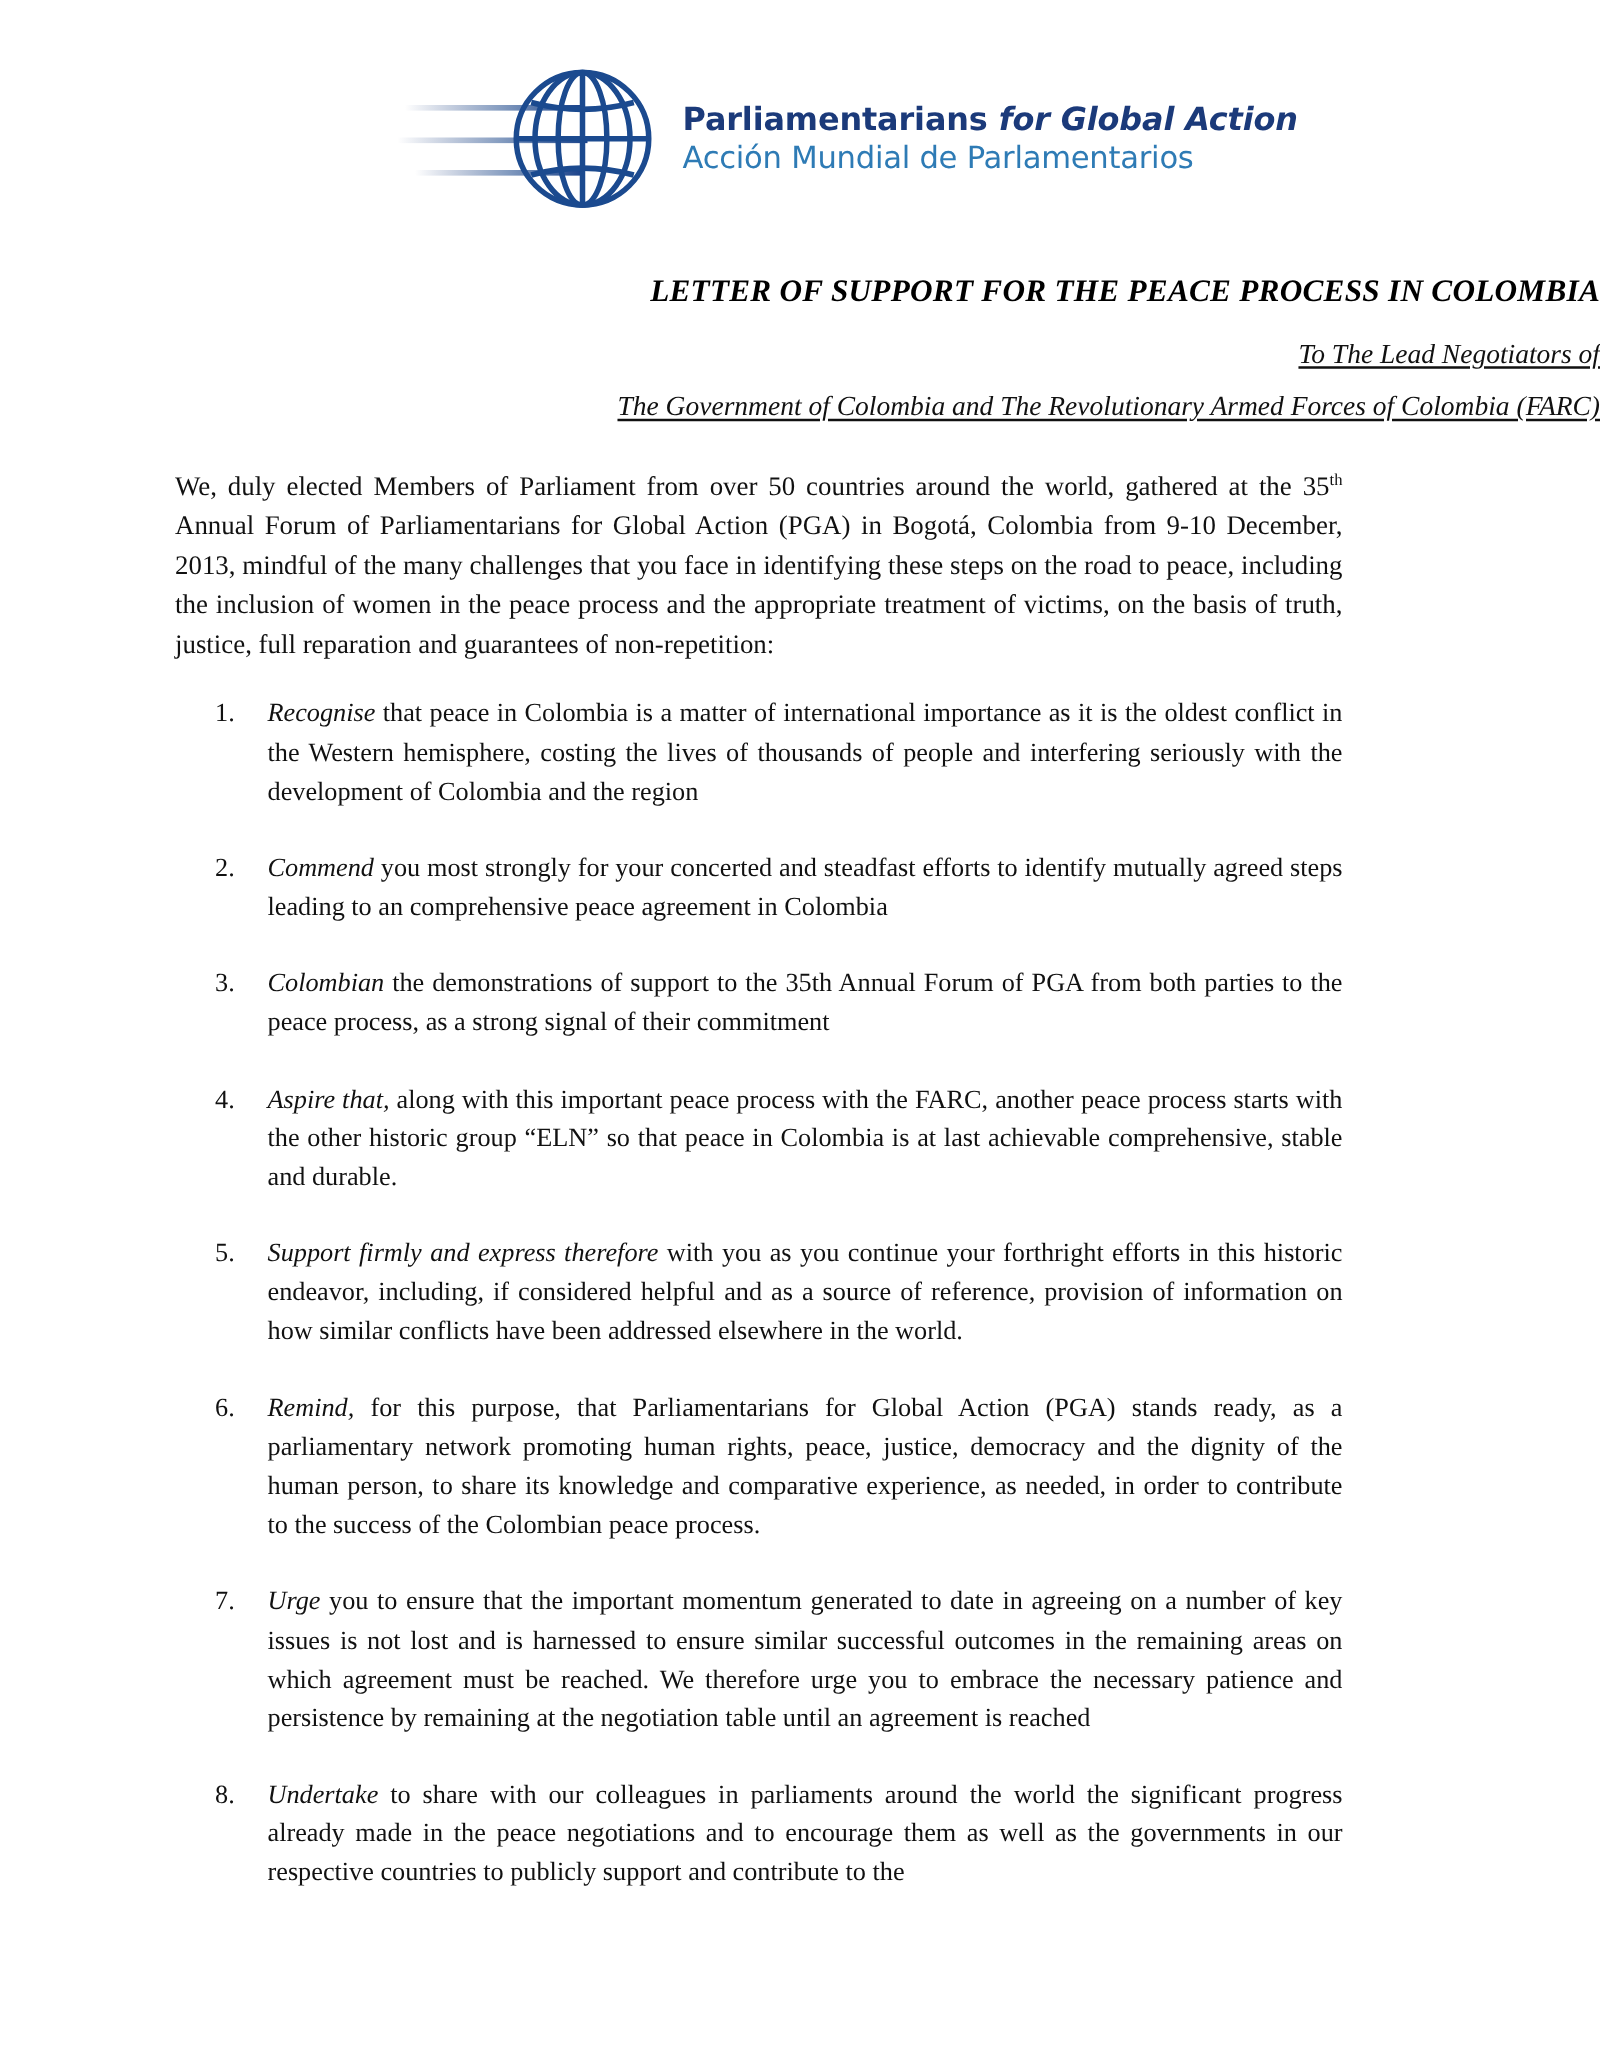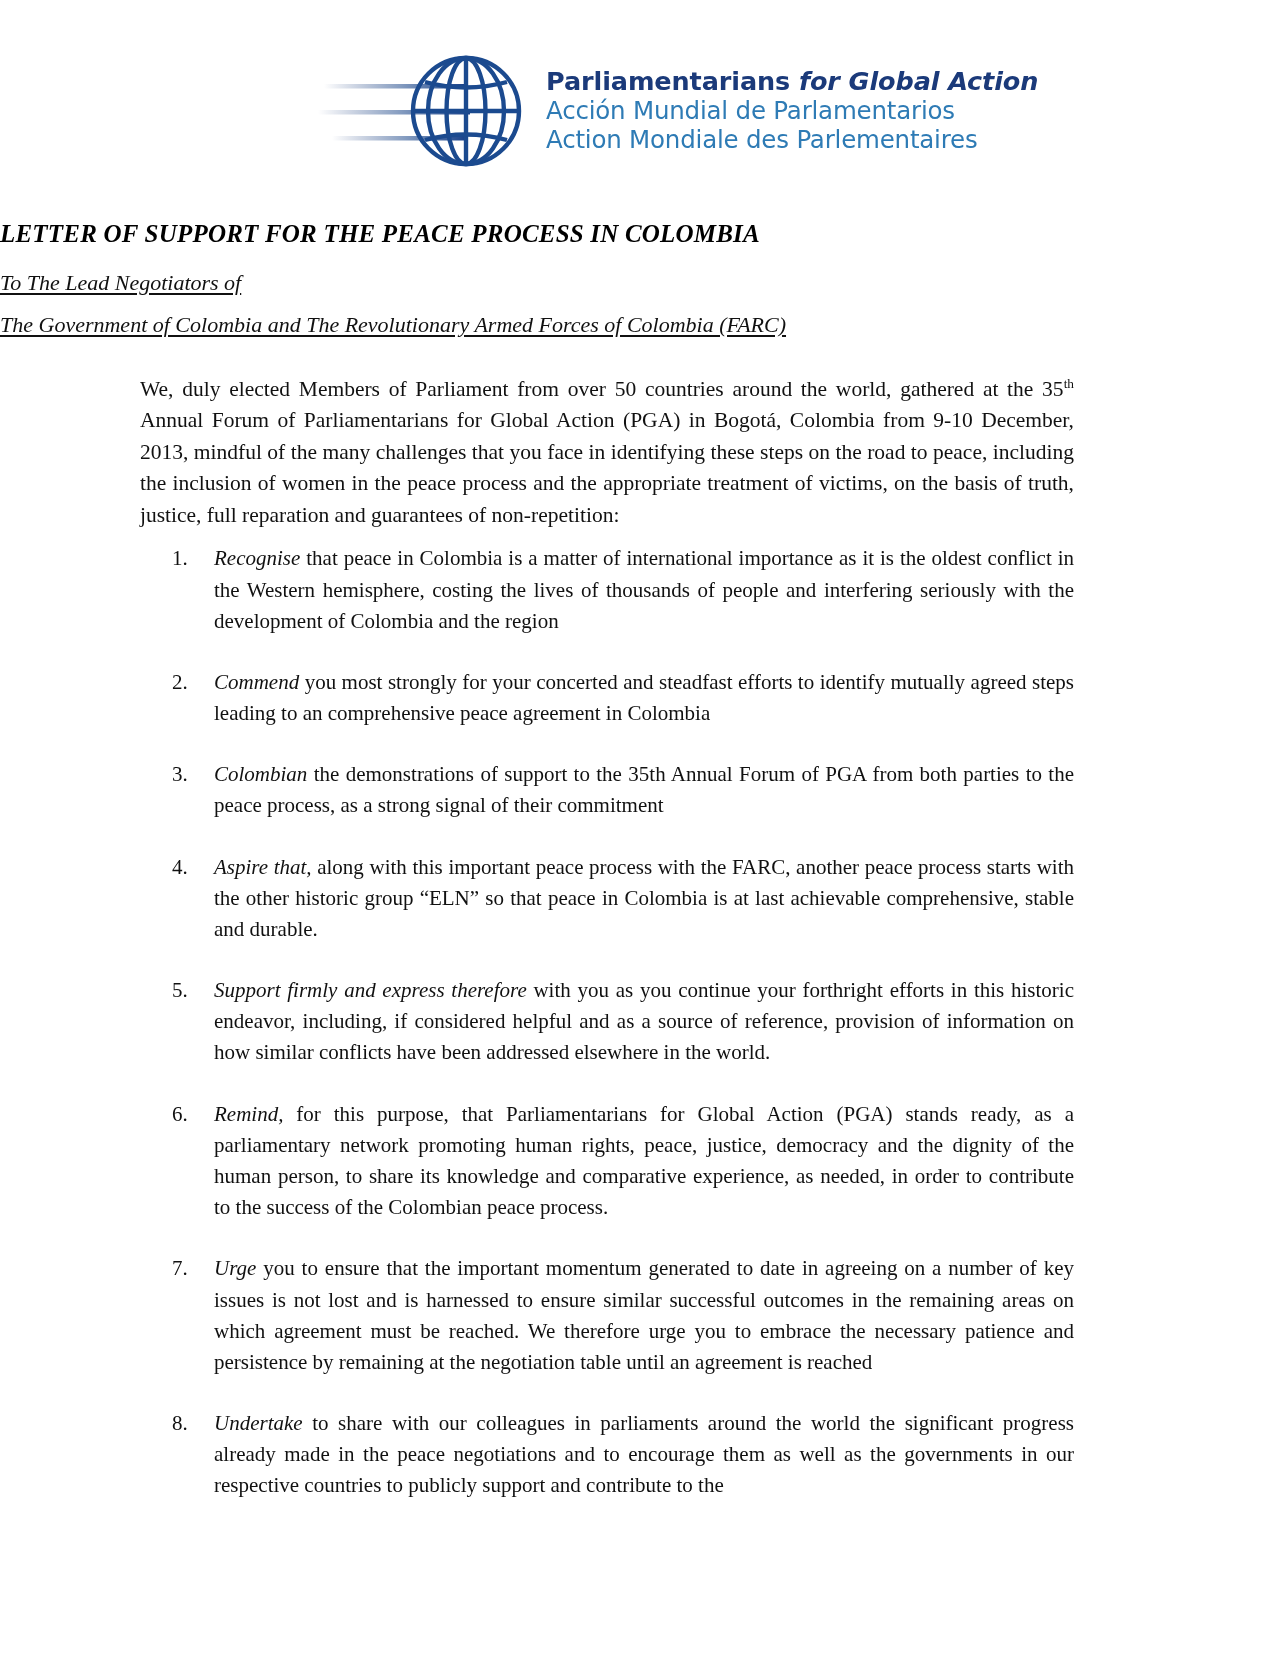--- a/index.html
+++ b/index.html
@@ -66,21 +66,21 @@
     color: #2e7bb5;
     letter-spacing: -0.2px;
   }
 
   
   .title-block {
     position: absolute;
     top: 220px;
     left: 0;
     width: 1280px;
-    text-align: left;
+    text-align: right;
   }
   .doc-title {
     font-size: 25px;
     font-weight: bold;
     font-style: italic;
     letter-spacing: 0.2px;
     margin: 0;
     color: #000;
   }
   .subtitle-1 {
@@ -130,21 +130,21 @@
     position: relative;
     counter-increment: clause;
     padding-left: 74px;
     margin-top: 30px;
     font-size: 21px;
     line-height: 1.485;
     text-align: justify;
     text-justify: inter-word;
   }
   ol.clauses > li:first-child {
-    margin-top: 12px;
+    margin-top: 24px;
   }
   ol.clauses > li::before {
     content: counter(clause) ".";
     position: absolute;
     left: 32px;
     top: 0;
     width: 30px;
     text-align: left;
     font-size: 21px;
     font-style: normal;
@@ -183,21 +183,20 @@
             <line x1="95" y1="59" x2="201" y2="59"></line>
             <path d="M 107 30 Q 148 41 189 30"></path>
             <path d="M 107 88 Q 148 77 189 88"></path>
           </g>
         </svg>
       </div>
 
       <div class="logo-text">
         <div class="logo-line1"><span>Parliamentarians </span><span class="ital">for Global Action</span></div>
         <div class="logo-line2">Acción Mundial de Parlamentarios</div>
-        <div class="logo-line3">Action Mondiale des Parlementaires</div>
       </div>
 
     </div>
   </div>
 
   <div class="title-block">
     <h1 class="doc-title">LETTER OF SUPPORT FOR THE PEACE PROCESS IN COLOMBIA</h1>
     <div class="subtitle-1"><span>To The Lead Negotiators of</span></div>
     <div class="subtitle-2"><span>The Government of Colombia and The Revolutionary Armed Forces of Colombia (FARC)</span></div>
   </div>

